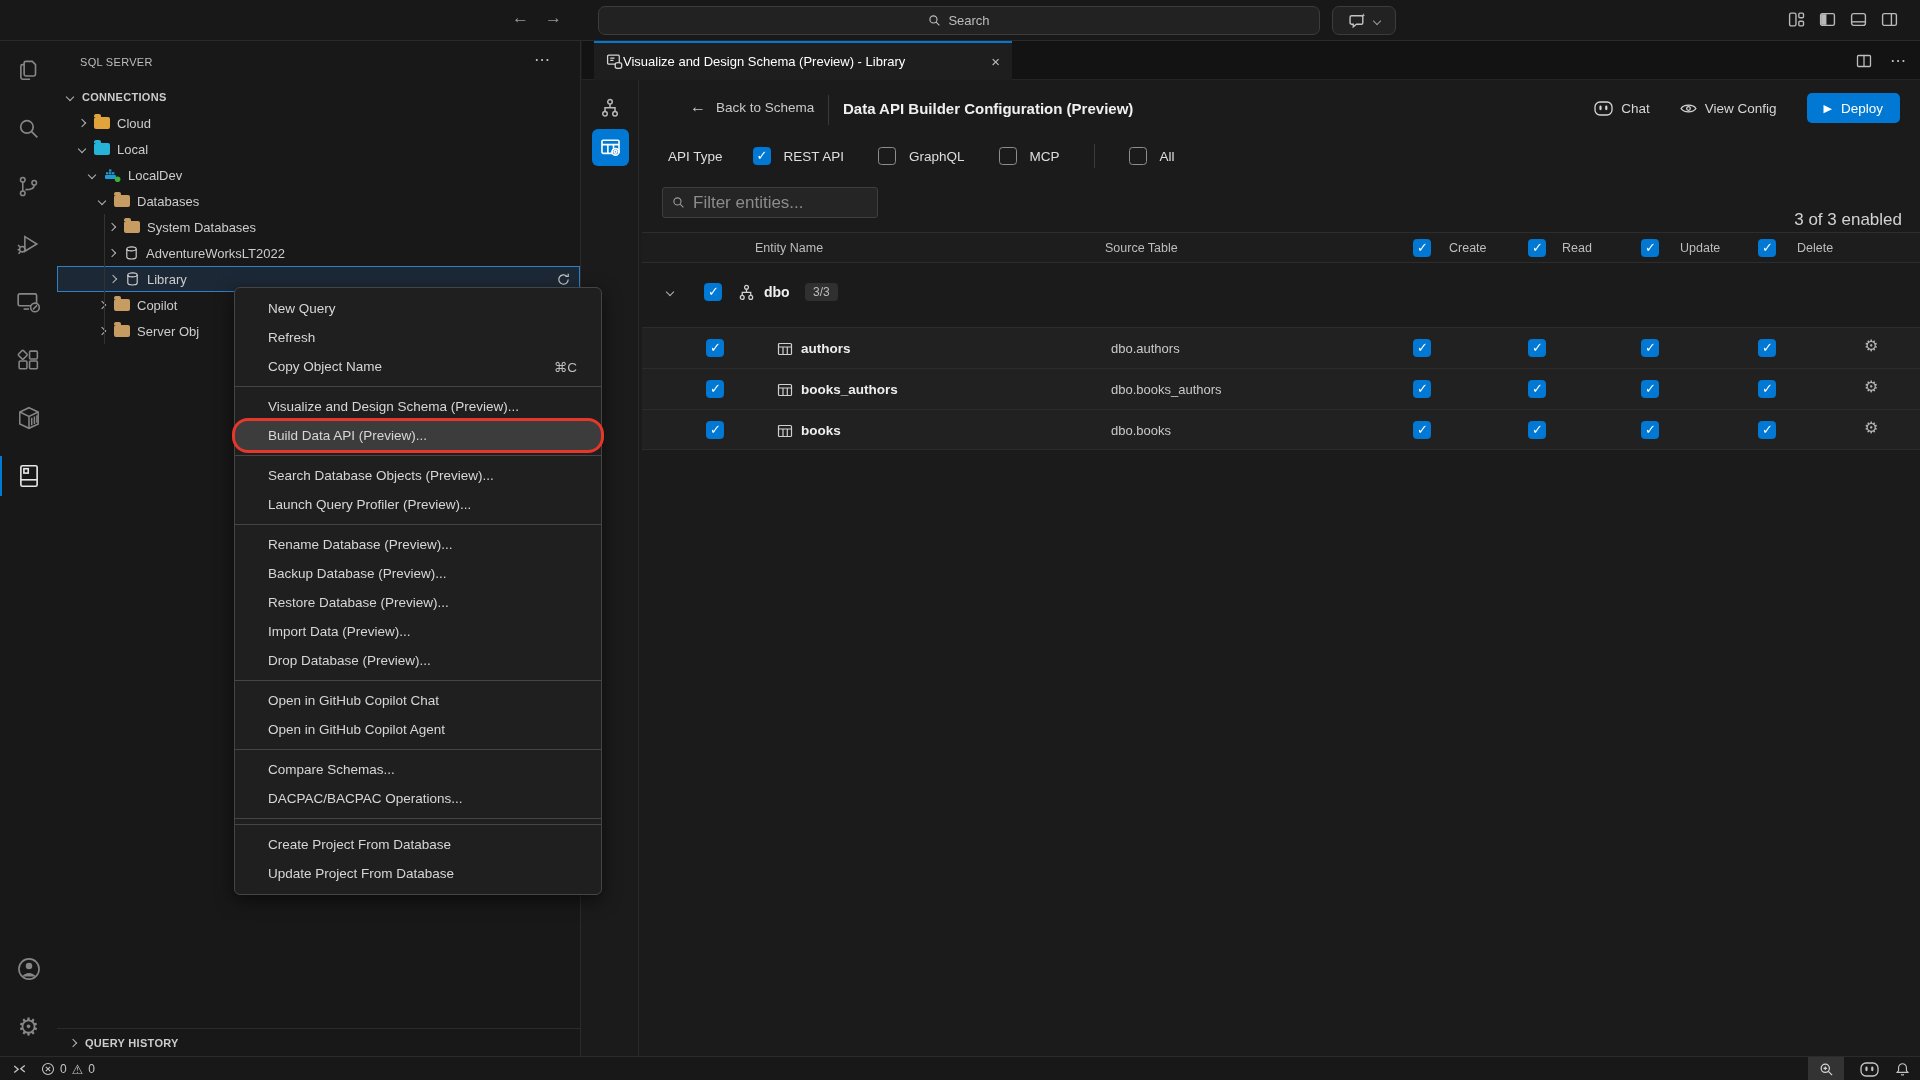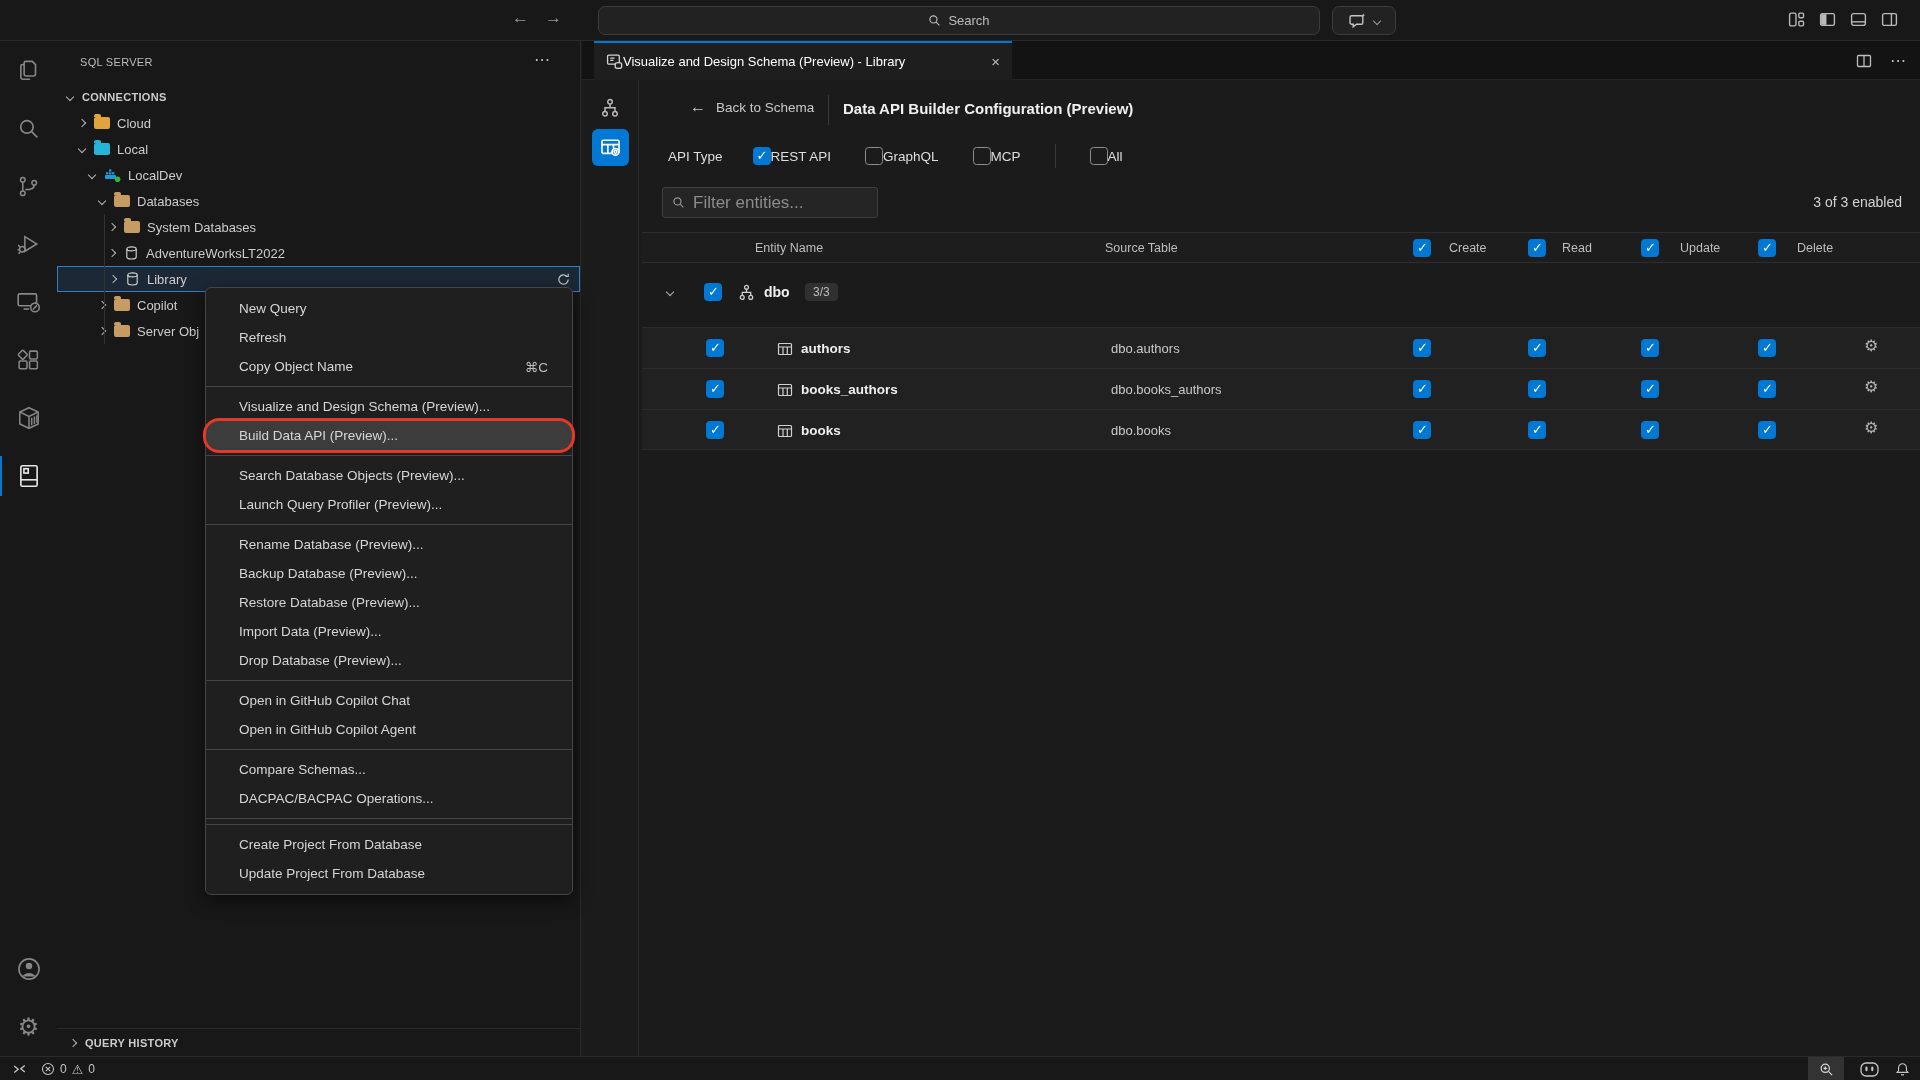--- a/index.html
+++ b/index.html
@@ -58,31 +58,31 @@
   .back-group{position:absolute;left:108px;top:18px;display:flex;align-items:center;gap:10px;color:#c9c9c9;font-size:13.5px}
   .hdr-divider{position:absolute;left:246px;top:15px;width:1px;height:30px;background:#3a3a3a}
   .doc-title{position:absolute;left:261px;top:20px;font-size:15px;font-weight:bold;color:#f0f0f0}
   .hdr-right{position:absolute;right:20px;top:13px;display:flex;align-items:center;gap:30px}
   .hdr-link{display:flex;align-items:center;gap:8px;color:#d6d6d6;font-size:13.5px}
   .deploy-btn{height:30px;padding:0 17px;background:#0078d4;color:#fff;border-radius:5px;border:none;
     display:flex;align-items:center;gap:9px;font-size:13.5px}
   .play{font-family:"DejaVu Sans",sans-serif;font-size:11px}
   .api-row{position:absolute;left:86px;top:62px;height:28px;display:flex;align-items:center;gap:12px;font-size:13.5px;color:#dedede}
   .api-row .lbl{margin-right:18px}
-  .api-opt{display:flex;align-items:center;margin-right:22px}
+  .api-opt{display:flex;align-items:center;gap:13px;margin-right:22px}
   .cb{width:18px;height:18px;border:1.4px solid #8d8d8d;border-radius:3.5px;display:inline-block;flex:none;position:relative}
   .cb.on{background:#0078d4;border-color:#0078d4}
   .cb.on::after{content:"✓";font-family:"DejaVu Sans",sans-serif;position:absolute;left:3px;top:0px;font-size:13px;color:#fff}
   .api-divider{width:1px;height:24px;background:#3a3a3a;margin-right:22px}
   .filter-box{position:absolute;left:80px;top:107px;width:216px;height:31px;background:#252525;border:1px solid #3e3e3e;
     border-radius:3px;display:flex;align-items:center;padding:0 9px;gap:8px}
   .filter-box input{background:transparent;border:none;outline:none;color:#bdbdbd;font-size:17px;width:160px;
     font-family:"Liberation Sans","DejaVu Sans",sans-serif}
   .filter-box input::placeholder{color:#8c8c8c}
-  .summary{position:absolute;right:18px;top:114px;font-size:14px;color:#d2d2d2}
+  .summary{position:absolute;right:18px;top:130px;font-size:17px;color:#d2d2d2}
   .maintable{position:absolute;left:60px;top:152px;width:1278px}
   .thead{position:relative;height:31px;background:#1d1d1d;border-top:1px solid #2d2d2d;border-bottom:1px solid #2d2d2d;
     font-size:12.5px;color:#bdbdbd}
   .thead span,.thead .cb{position:absolute;top:6px}
   .thead .txt{top:8px}
   .group-row{position:relative;height:64px}
   .group-row .chv{position:absolute;left:25px;top:26px}
   .group-row .cb{position:absolute;left:62px;top:20px}
   .group-row .gicon{position:absolute;left:96px;top:21px;color:#d0d0d0}
   .group-name{position:absolute;left:122px;top:21px;font-size:14px;font-weight:bold;color:#f0f0f0}
@@ -91,21 +91,21 @@
   .erow:last-child{border-bottom:1px solid #2c2c2c}
   .erow .cb{position:absolute;top:11px}
   .erow .ticon2{position:absolute;left:135px;top:13px;color:#d0d0d0}
   .ename{position:absolute;left:159px;top:13px;font-size:13.5px;font-weight:bold;color:#eeeeee}
   .esrc{position:absolute;left:469px;top:13px;font-size:13px;color:#c9c9c9}
   .egear{position:absolute;left:1222px;top:10px;color:#b0b0b0;font-size:16px}
   .c1{left:771px}.c2{left:886px}.c3{left:999px}.c4{left:1116px}
   .h1{left:113px}.h2{left:463px}
   .hl1{left:807px}.hl2{left:920px}.hl3{left:1038px}.hl4{left:1155px}
   
-  .ctxmenu{position:absolute;left:205px;top:287px;width:368px;background:#1f1f1f;border:1px solid #454545;border-radius:6px;
+  .ctxmenu{position:absolute;left:234px;top:287px;width:368px;background:#1f1f1f;border:1px solid #454545;border-radius:6px;
     box-shadow:0 5px 18px rgba(0,0,0,.55);padding:6px 0;z-index:50;font-size:13.5px;color:#d6d6d6}
   .mi{height:29px;display:flex;align-items:center;padding:0 24px 0 33px;position:relative}
   .mi .sc{margin-left:auto;color:#bdbdbd}
   .mi.highlight{background:#3c3c3c;box-shadow:0 0 0 3px #e5372a;border-radius:13px}
   .msep{height:1px;background:#454545;margin:5px 0}
   
   .statusbar{position:absolute;left:0;top:1056px;width:1920px;height:24px;background:#181818;border-top:1px solid #2b2b2b;
     font-size:12px;color:#c5c5c5}
   .sb-left{position:absolute;left:12px;top:0;height:24px;display:flex;align-items:center;gap:14px}
   .problems{display:flex;align-items:center;gap:5px}
@@ -357,20 +357,41 @@
       </div>
     </div>
 
     <div class="back-group">
       <span style="font-size:16px">←</span>
       <span>Back to Schema</span>
     </div>
     <div class="hdr-divider"></div>
     <div class="doc-title">Data API Builder Configuration (Preview)</div>
 
+    <div class="hdr-right">
+      <div class="hdr-link">
+        <svg width="19" height="15" viewBox="0 0 19 15" fill="none" stroke="#d6d6d6" stroke-width="1.3">
+            <rect x="1" y="1" width="17" height="13" rx="5"></rect>
+            <rect x="5.4" y="4.6" width="2.2" height="4.6" rx="1.1" fill="#d6d6d6" stroke="none"></rect>
+            <rect x="11.2" y="4.6" width="2.2" height="4.6" rx="1.1" fill="#d6d6d6" stroke="none"></rect>
+          </svg>
+        <span>Chat</span>
+      </div>
+      <div class="hdr-link">
+        <svg width="17" height="13" viewBox="0 0 16 12" fill="none" stroke="#d6d6d6" stroke-width="1.2">
+            <path d="M1 6c2.6-4.2 11.4-4.2 14 0-2.6 4.2-11.4 4.2-14 0z"></path>
+            <circle cx="8" cy="6" r="1.7"></circle>
+          </svg>
+        <span>View Config</span>
+      </div>
+      <button class="deploy-btn">
+        <span class="play">▶</span>
+        <span>Deploy</span>
+      </button>
+    </div>
 
     <div class="api-row">
       <span class="lbl">API Type</span>
       <span class="api-opt">
         <span class="cb on"></span>
         <span>REST API</span>
       </span>
       <span class="api-opt">
         <span class="cb"></span>
         <span>GraphQL</span>

